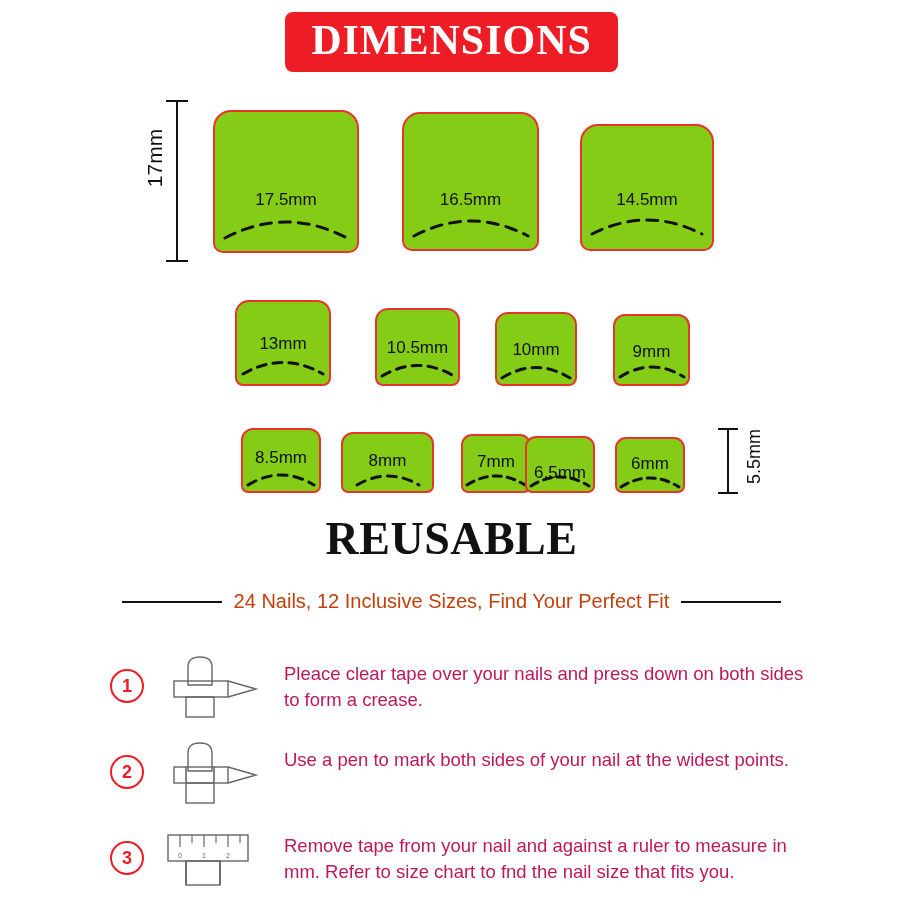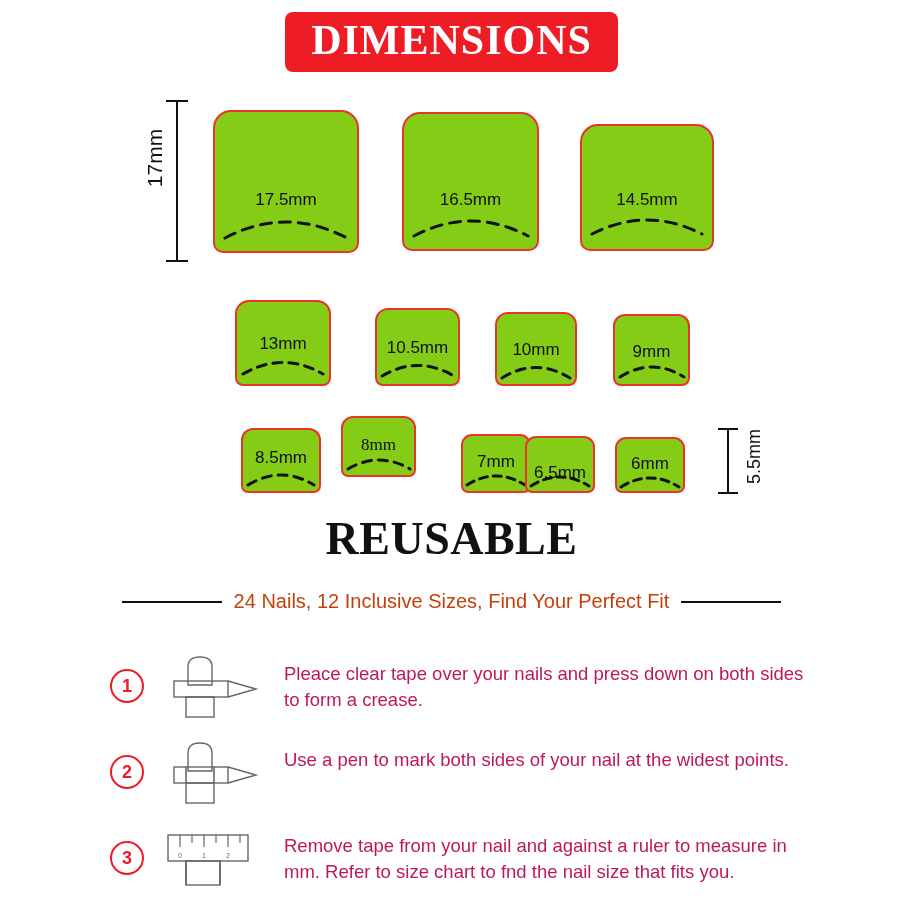--- a/index.html
+++ b/index.html
@@ -239,21 +239,21 @@
   </svg>
 </div>
 
 <div class="nail" style="left:241px; top:428px; width:80px; height:65px; border-radius:12px 12px 7px 7px;">
   <div class="nail-label" style="top:18px;">8.5mm</div>
   <svg class="smile" style="top:36px;" width="72" height="22" viewBox="0 0 72 22">
     <path d="M3 19 Q36 -1 69 19" fill="none" stroke="#111" stroke-width="3" stroke-dasharray="9 7" stroke-linecap="round"></path>
   </svg>
 </div>
 
-<div class="nail" style="left:341px; top:416px; width:75px; height:61px; border-radius:12px 12px 7px 7px;font-family:Liberation Serif, serif;">
+<div class="nail" style="left:341px; top:432px; width:93px; height:61px; border-radius:12px 12px 7px 7px;">
   <div class="nail-label" style="top:17px;">8mm</div>
   <svg class="smile" style="top:34px;" width="68" height="20" viewBox="0 0 68 20">
     <path d="M3 17 Q34 -1 65 17" fill="none" stroke="#111" stroke-width="3" stroke-dasharray="9 7" stroke-linecap="round"></path>
   </svg>
 </div>
 
 <div class="nail" style="left:461px; top:434px; width:70px; height:59px; border-radius:11px 11px 7px 7px;">
   <div class="nail-label" style="top:16px;">7mm</div>
   <svg class="smile" style="top:32px;" width="64" height="20" viewBox="0 0 64 20">
     <path d="M3 17 Q32 -1 61 17" fill="none" stroke="#111" stroke-width="3" stroke-dasharray="8 6" stroke-linecap="round"></path>

